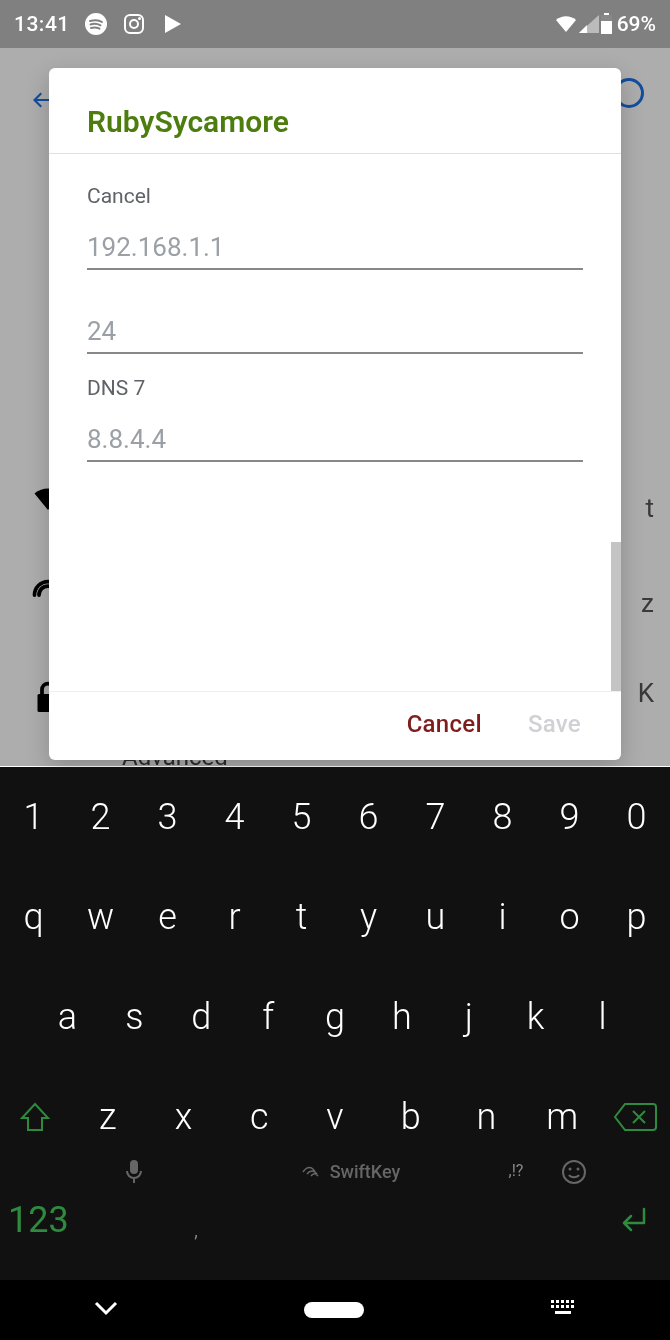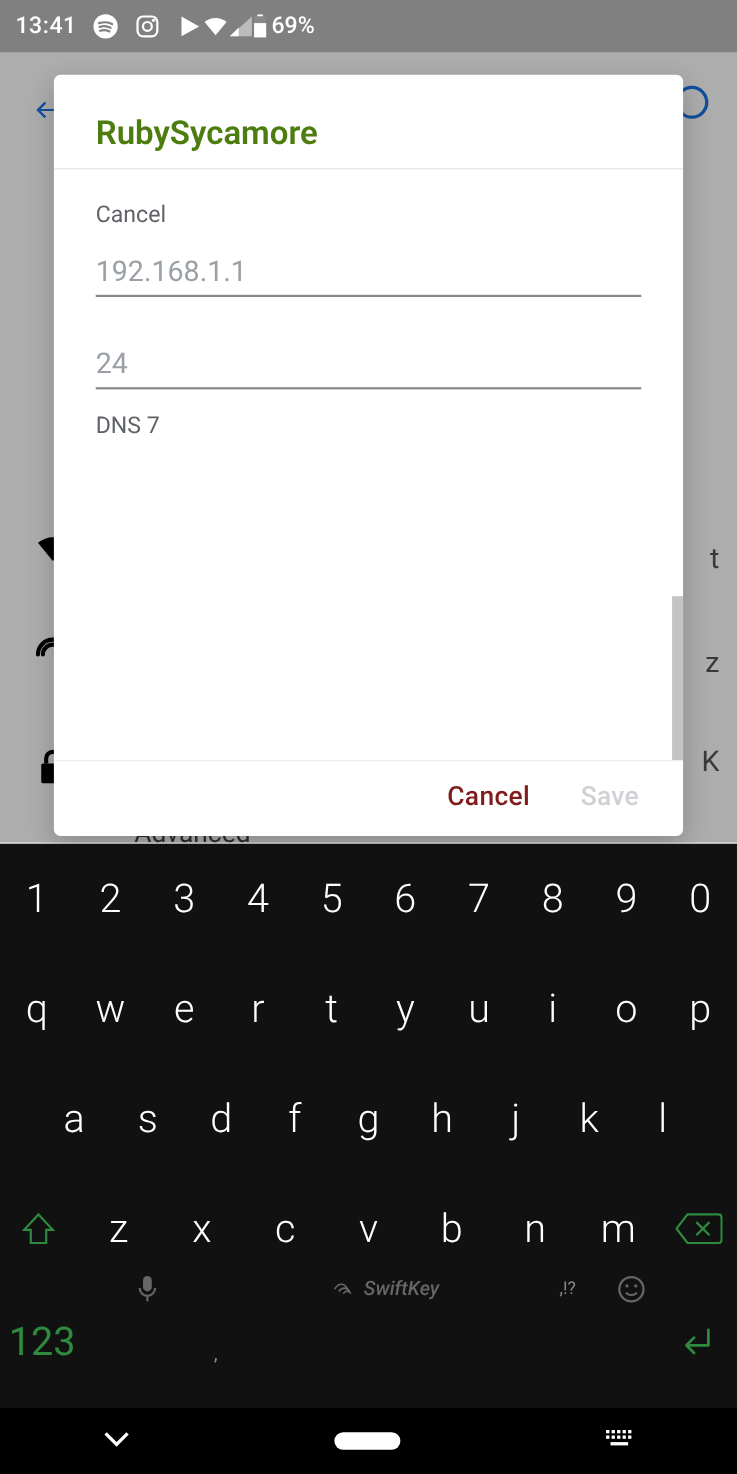--- a/index.html
+++ b/index.html
@@ -15,20 +15,21 @@
       background: #f5f5f5;
       position: relative;
       overflow: hidden;
     }
     .status-bar {
       height: 48px;
       background: #808080;
       color: #fff;
       display: flex;
       align-items: center;
+      justify-content: space-between;
       padding: 0 14px;
       font-size: 21px;
       font-weight: 500;
     }
     .status-left { display: flex; align-items: center; gap: 14px; }
     .status-right { display: flex; align-items: center; gap: 0; }
     .status-icon { display: inline-flex; align-items: center; justify-content: center; }
     .time { letter-spacing: 0.5px; }
     .battery-text { font-size: 21px; margin-left: 4px;}
     .bg-content {
@@ -173,21 +174,20 @@
       display: flex;
       align-items: center;
       justify-content: center;
     }
     .shift-outline { stroke: #2d8a3e; fill: none; stroke-width: 2;}
     .bksp-outline { stroke: #2d8a3e; fill: none; stroke-width: 2;}
     .swiftkey {
       color: #666;
       font-size: 18px;
       display: flex; align-items: center; gap: 6px;
-      font-style: italic;
       font-weight: 500;
     }
     .bottom-keys { display:flex; padding: 0 8px 6px 8px; align-items:flex-end; height:80px;}
     .bottom-keys .k123 { width: 84px;}
     .bottom-keys .mic { width: 84px; text-align:center; color:#666;}
     .bottom-keys .punct-left { width:40px; color:#888; text-align:center; font-size:18px;}
     .bottom-keys .sk { flex:1; display:flex; justify-content:center;}
     .bottom-keys .punct-right { width: 60px; color:#888; font-size:16px; text-align:center;}
     .bottom-keys .emoji { width: 56px; color:#666; text-align:center;}
     .bottom-keys .enter { width: 60px; color:#2d8a3e; text-align:center;}
@@ -281,20 +281,21 @@
   <div class="dialog-fields">
     <div class="field">
       <div class="field-label">Cancel</div>
       <input class="field-input" placeholder="192.168.1.1" style="">
     </div>
     <div class="field">
       <input class="field-input" placeholder="24" style="">
     </div>
     <div class="field">
       <div class="field-label">DNS 7</div>
+      <input class="field-input" placeholder="8.8.4.4" style="">
     </div>
     <div class="scroll-track"></div>
   </div>
   <div class="dialog-actions">
     <button class="btn btn-cancel">Cancel</button>
     <button class="btn btn-save">Save</button>
   </div>
 </div>
 
 <div class="keyboard">

